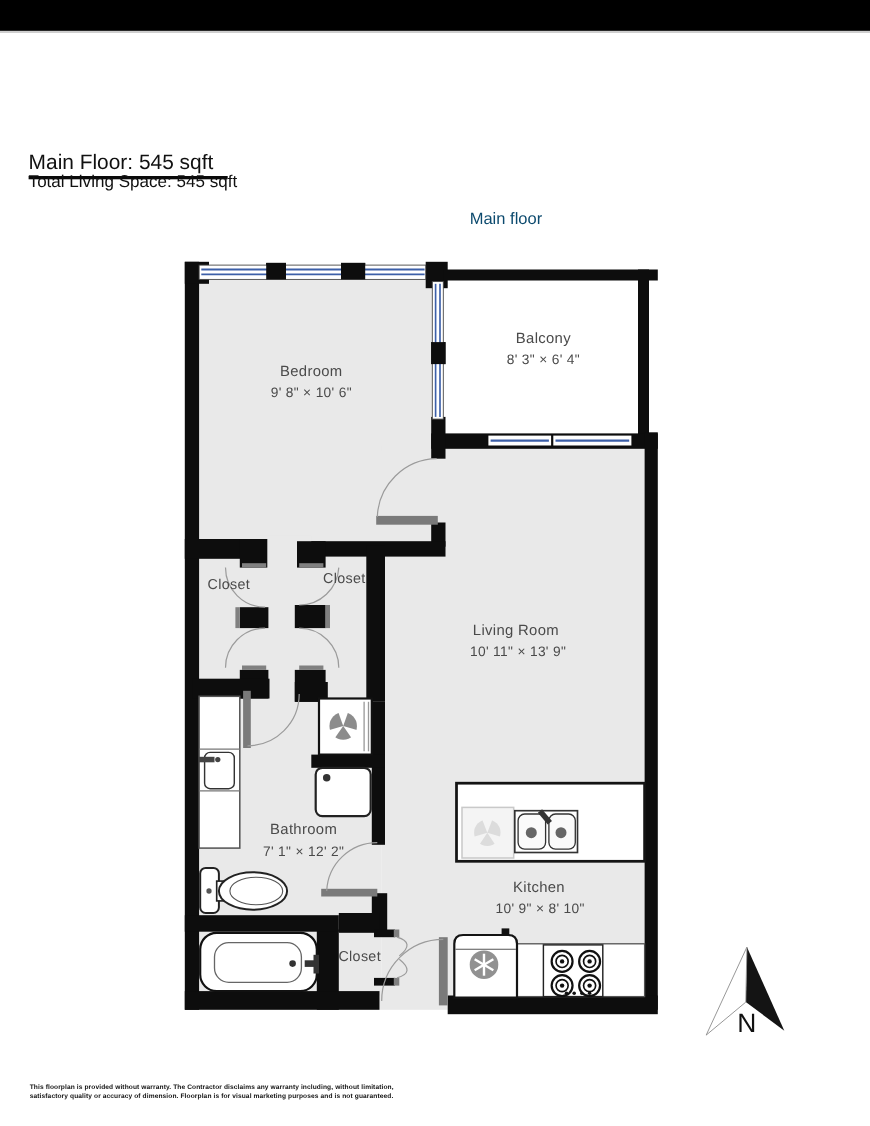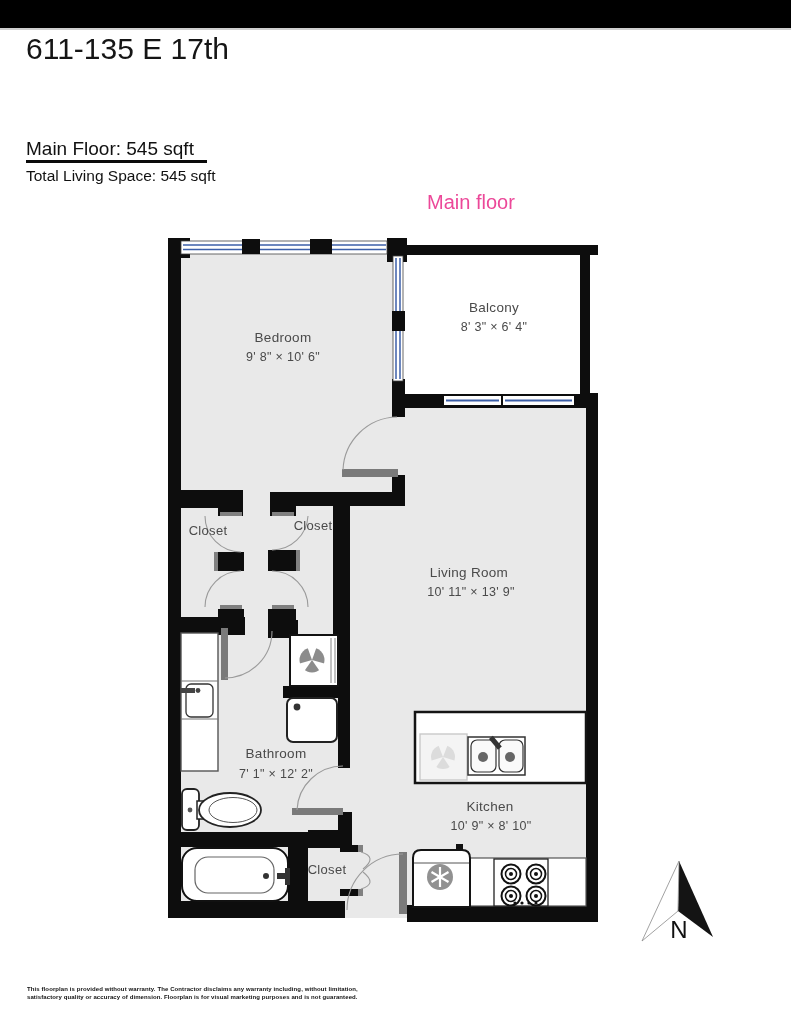--- a/index.html
+++ b/index.html
@@ -5,38 +5,37 @@
   html,body{margin:0;padding:0;background:#ffffff;}
   .page{
     position:relative;width:791px;height:1024px;background:#ffffff;overflow:hidden;
     font-family:"Liberation Sans",sans-serif;color:#1a1a1a;
   }
   .topbar{position:absolute;left:0;top:0;width:791px;height:28px;background:#000;border-bottom:2px solid #cfcfcf;}
   .addr1{position:absolute;left:26px;top:33px;font-size:30px;line-height:32px;color:#151515;}
   .addr2{position:absolute;left:26px;top:63px;font-size:22px;line-height:24px;color:#222;}
   .area1{position:absolute;left:26px;top:138px;font-size:19px;color:#111;}
   .rule{position:absolute;left:26px;top:160px;width:181px;height:3px;background:#0a0a0a;}
-  .area2{position:absolute;left:26px;top:167px;font-size:15.5px;color:#111;}
-  .plan-title{position:absolute;left:427px;top:191px;font-size:20px;color:#ec4899;}
+  .area2{position:absolute;left:26px;top:157px;font-size:15.5px;color:#111;}
+  .plan-title{position:absolute;left:427px;top:191px;font-size:15px;color:#0c4a6e;}
   .disc{position:absolute;left:27px;font-size:6px;font-weight:bold;color:#111;white-space:nowrap;letter-spacing:0.1px;}
   .d1{top:986px;} .d2{top:994px;}
   svg{position:absolute;left:0;top:0;}
   svg text{font-family:"Liberation Sans",sans-serif;fill:#4a4a4a;letter-spacing:0.3px;}
   .room-name{font-size:13.5px;}
   .room-dims{font-size:12.5px;}
   .closet-name{font-size:13px;}
   .north-n{font-size:24px;fill:#111;letter-spacing:0;}
 </style>
 </head>
 <body>
 
 <div class="page">
 
   <div class="topbar"></div>
-  <div class="addr1">611-135 E 17th</div>
   <div class="area1">Main Floor: 545 sqft</div>
   <div class="rule"></div>
   <div class="area2">Total Living Space: 545 sqft</div>
   <div class="plan-title">Main floor</div>
 
   <svg width="791" height="1024" viewBox="0 0 791 1024">
 
     <g>
       <rect x="181" y="250" width="212" height="242" fill="#e9e9e9"></rect>
       <rect x="347" y="405" width="239" height="502" fill="#e9e9e9"></rect>

